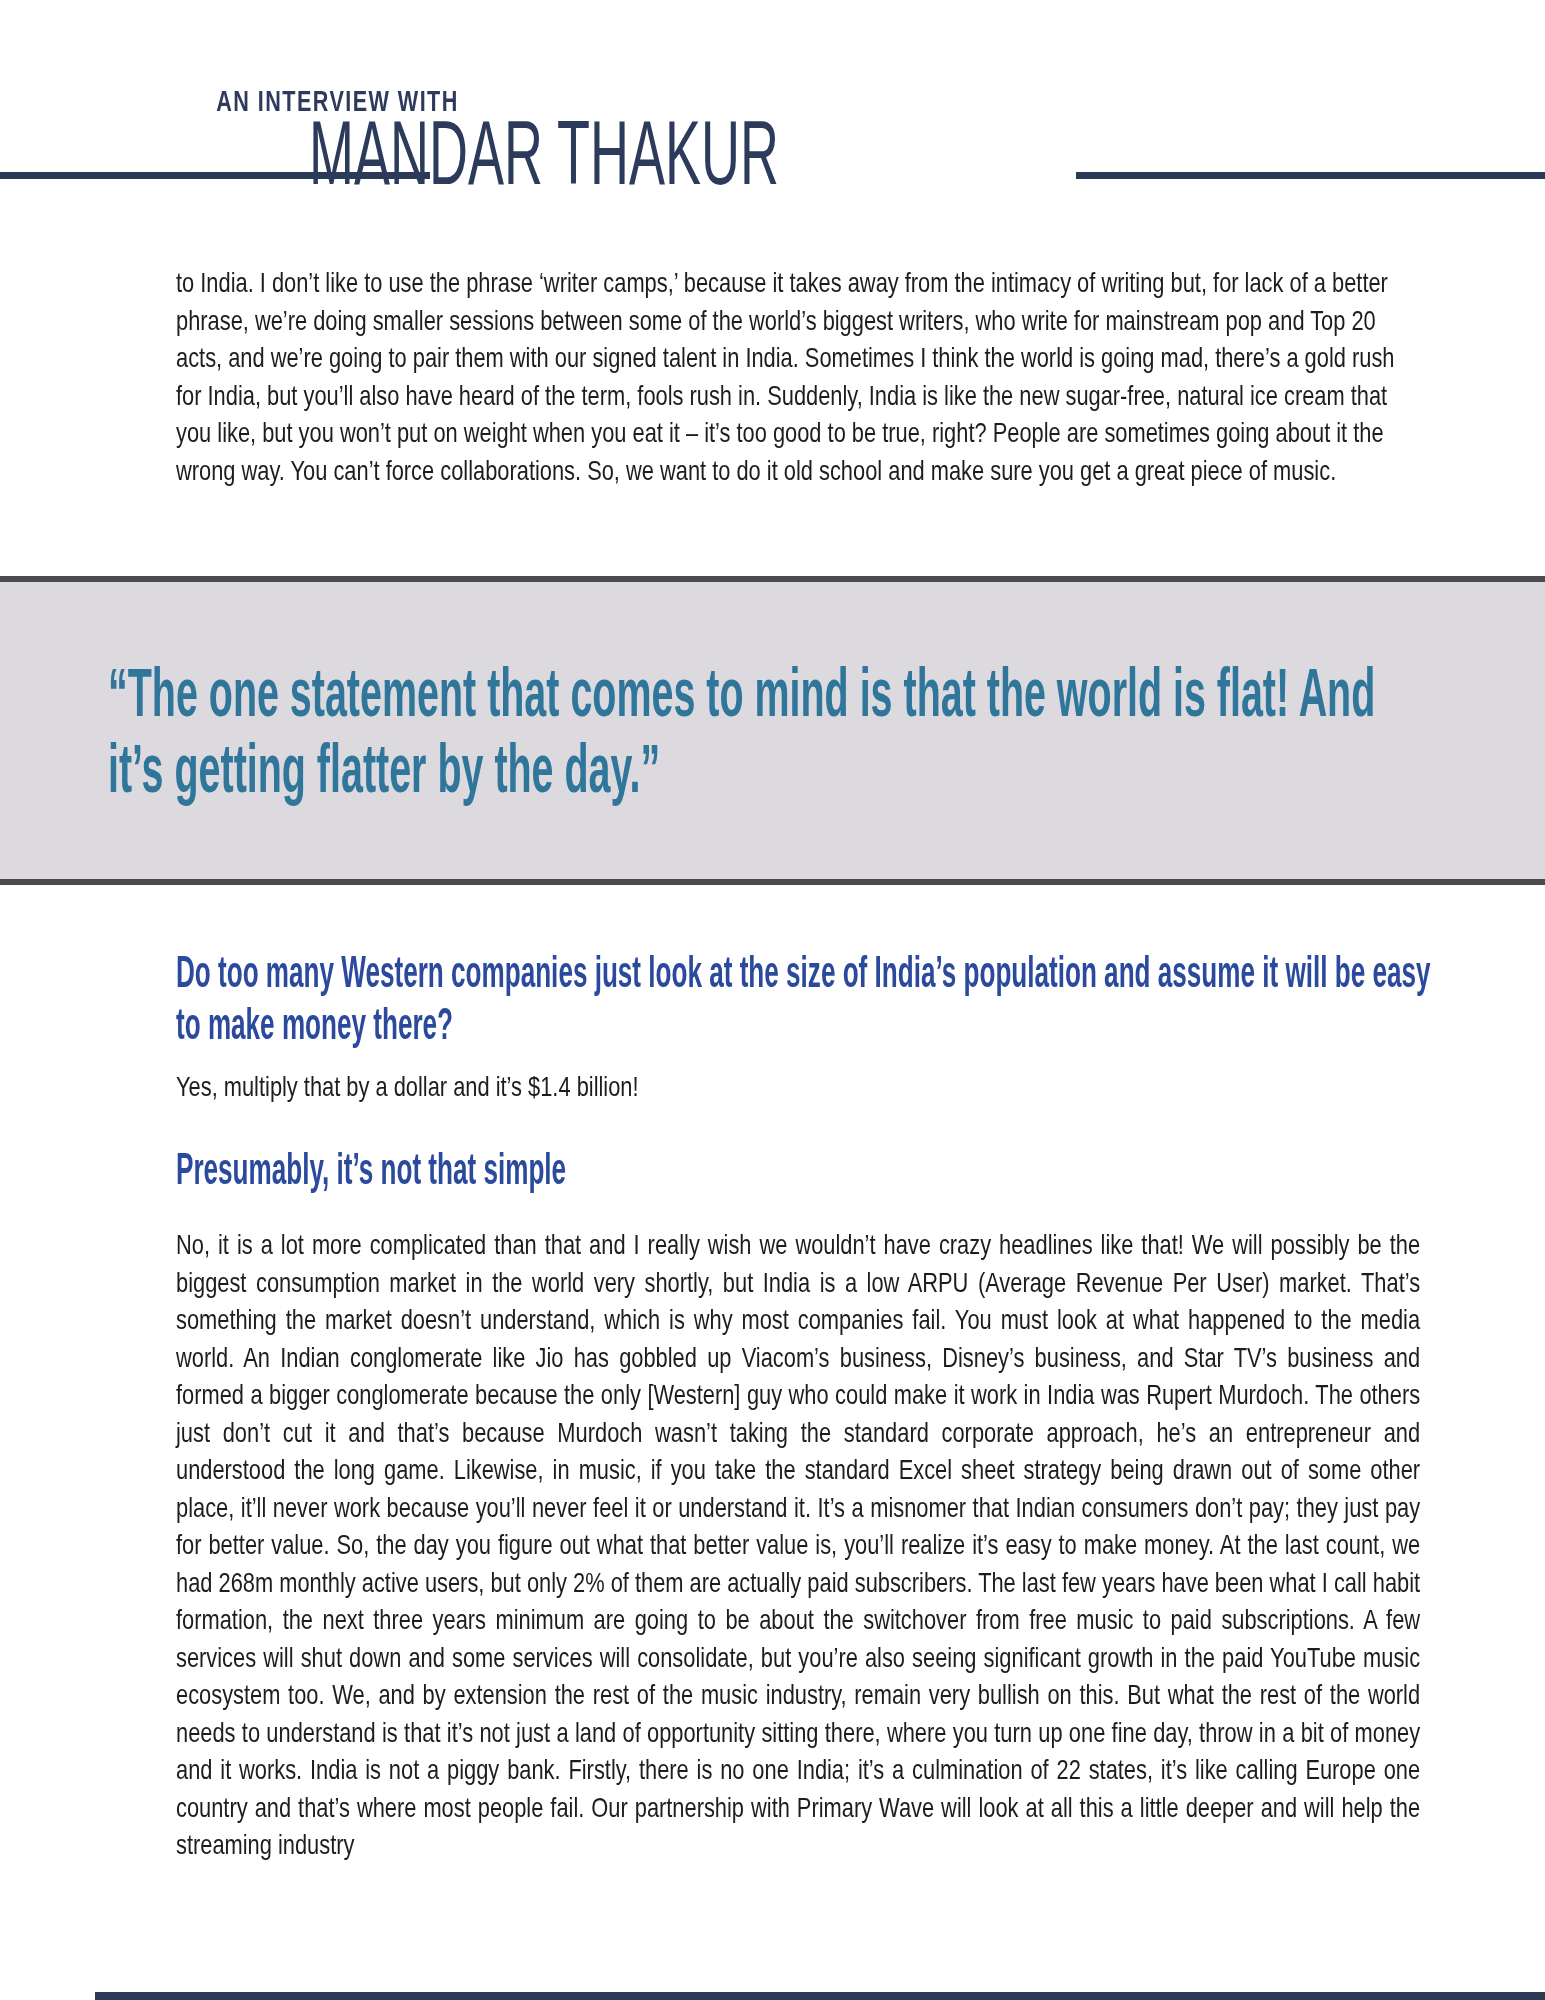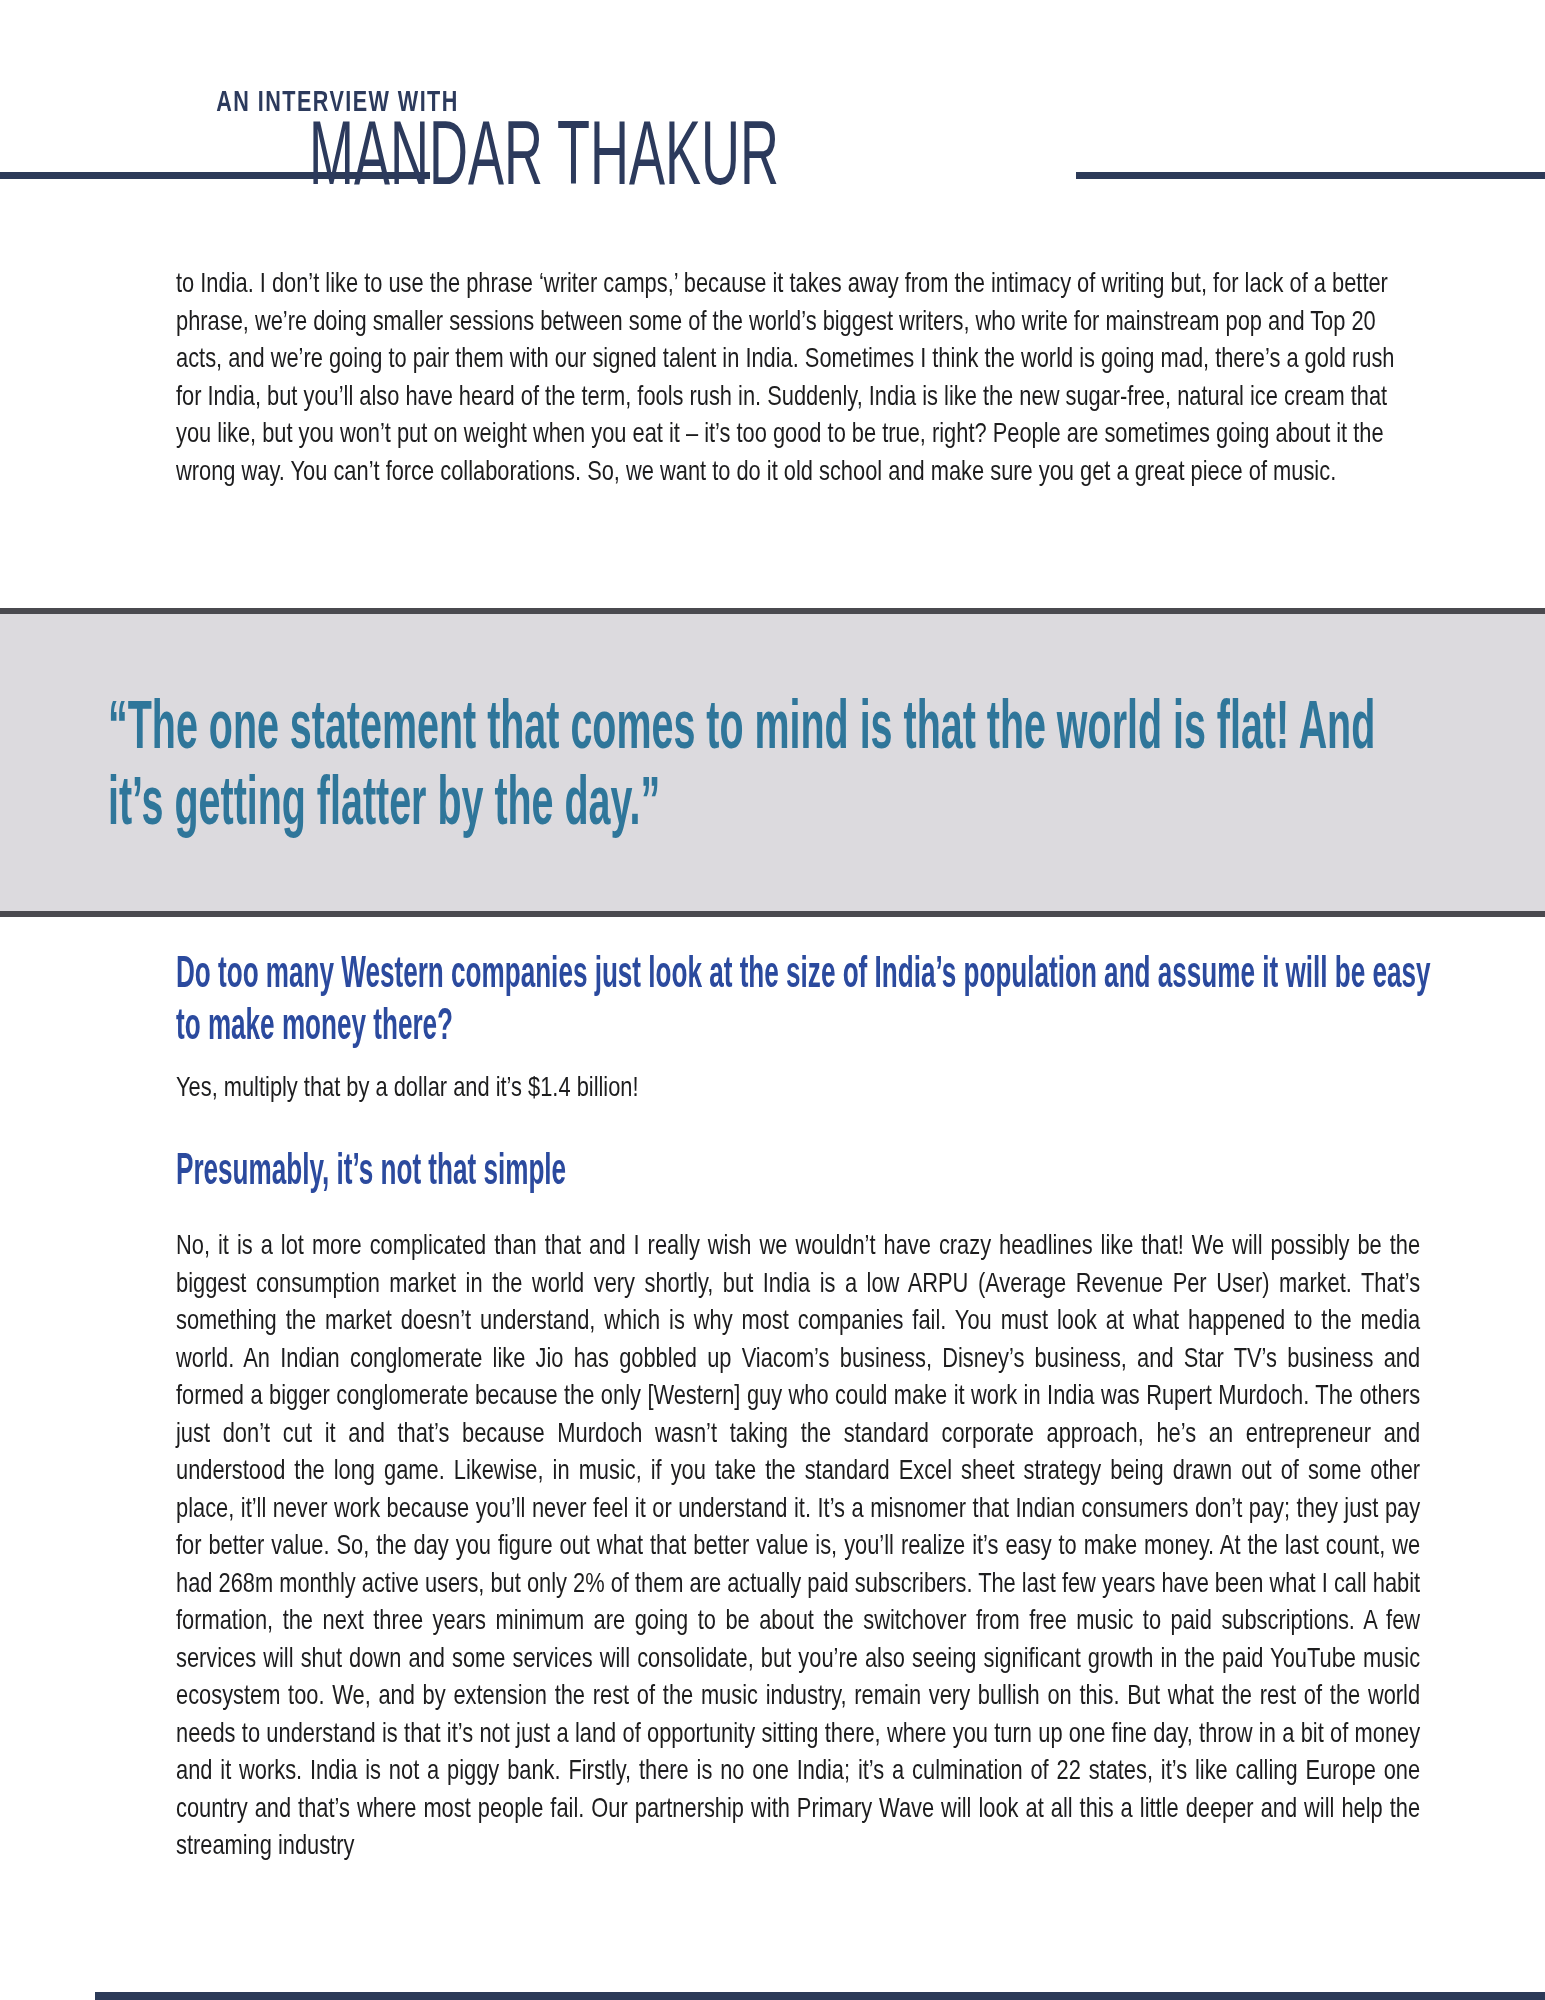--- a/index.html
+++ b/index.html
@@ -40,21 +40,21 @@
     font-size: 45px; line-height: 52px; font-weight: bold;
     color: #2b4a9e;
     transform: scaleX(0.58); transform-origin: 0 0;
     width: 2200px; margin: 0;
   }
 
   
   .intro { position: absolute; left: 176px; top: 264px; }
 
   .quote-band {
-    position: absolute; left: 0; top: 608px; width: 1545px; height: 309px;
+    position: absolute; left: 0; top: 576px; width: 1545px; height: 309px;
     box-sizing: border-box;
     background: #dcdade;
     border-top: 6px solid #4a4a4f;
     border-bottom: 6px solid #4a4a4f;
   }
   .pull-quote {
     position: absolute; left: 108px; top: 72px;
     font-size: 68px; line-height: 76px; font-weight: bold;
     color: #2f769a;
     transform: scaleX(0.58); transform-origin: 0 0;

